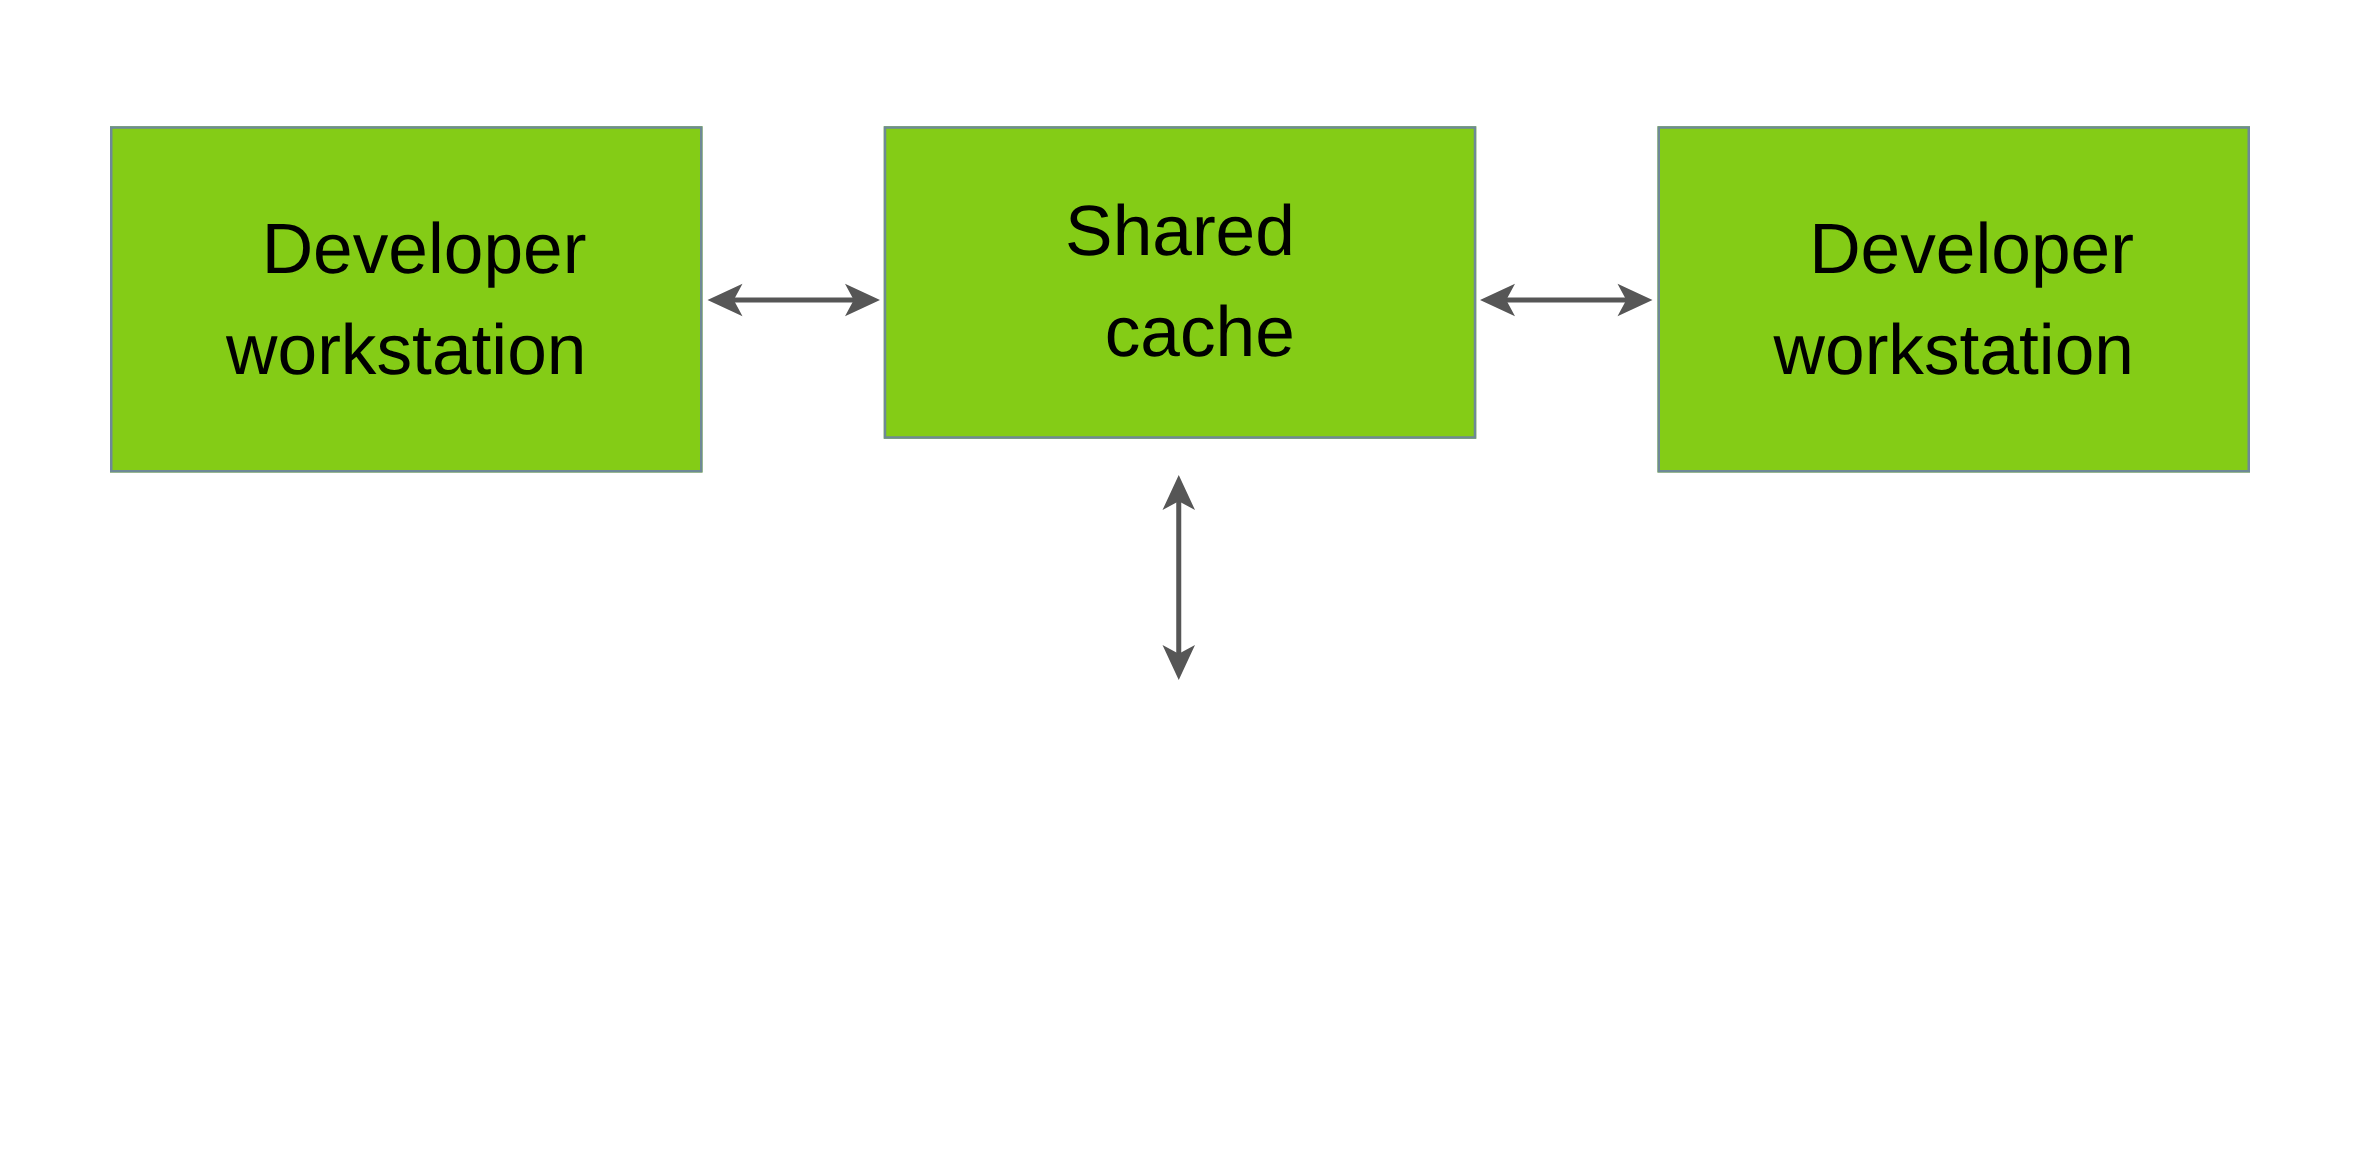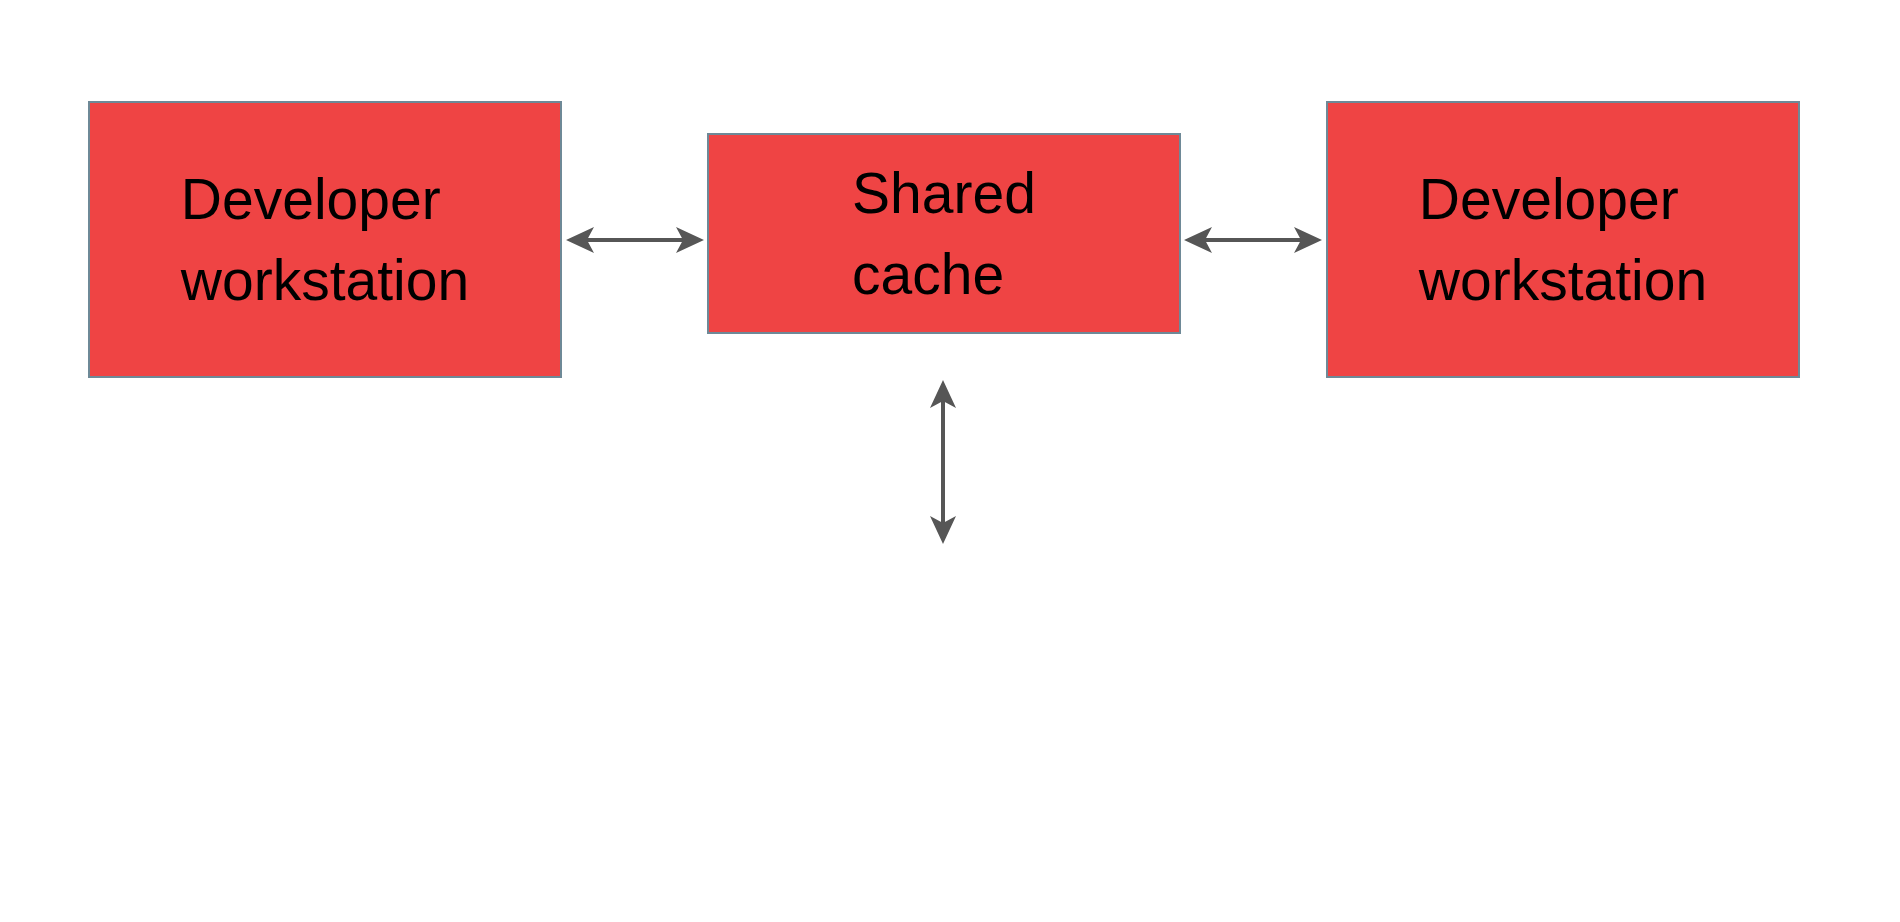--- a/index.html
+++ b/index.html
@@ -16,39 +16,39 @@
   }
   #diagram-canvas {
     position: relative;
     width: 1900px;
     height: 922px;
     background: #ffffff;
   }
   .node-box {
     position: absolute;
     box-sizing: border-box;
-    background: #ef4444;
+    background: #84cc16;
     border: 2px solid #6e8997;
     display: flex;
     align-items: center;
     justify-content: center;
-    text-align: left;
+    text-align: right;
   }
   .node-label {
     font-family: "Liberation Sans", sans-serif;
     font-size: 57px;
     line-height: 1.42;
     color: #000000;
     letter-spacing: 0px;
     white-space: pre-line;
     padding: 0 6px;
   }
   
   #node-dev-left   { left: 88px;   top: 101px; width: 474px; height: 277px; }
-  #node-cache      { left: 707px;  top: 101px; width: 474px; height: 201px; margin-top: 32px; }
+  #node-cache      { left: 707px;  top: 101px; width: 474px; height: 250px; }
   #node-dev-right  { left: 1326px; top: 101px; width: 474px; height: 277px; }
   #node-ci         { left: 707px;  top: 546px; width: 474px; height: 273px; }
 
   
   .connector {
     position: absolute;
     overflow: visible;
   }
   #edge-left-cache  { left: 560px;  top: 205px; width: 150px; height: 70px; }
   #edge-cache-right { left: 1177px; top: 205px; width: 152px; height: 70px; }

